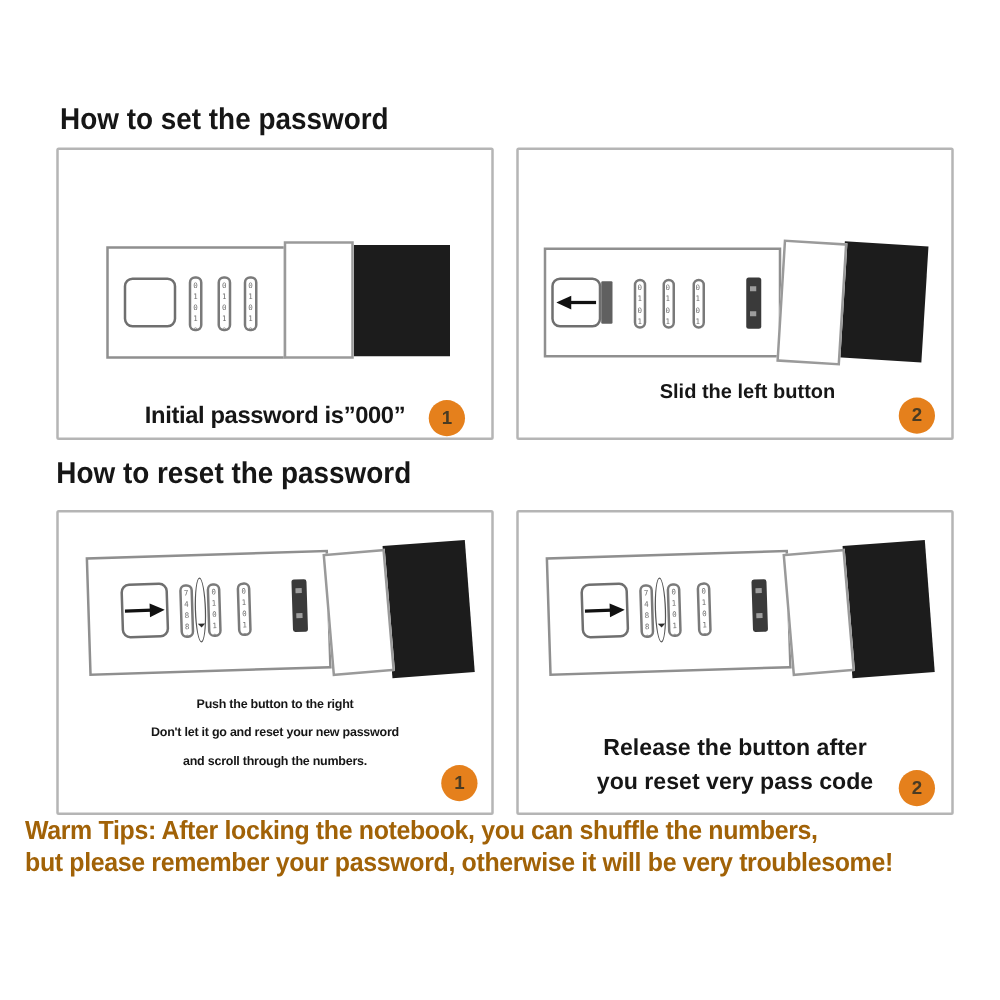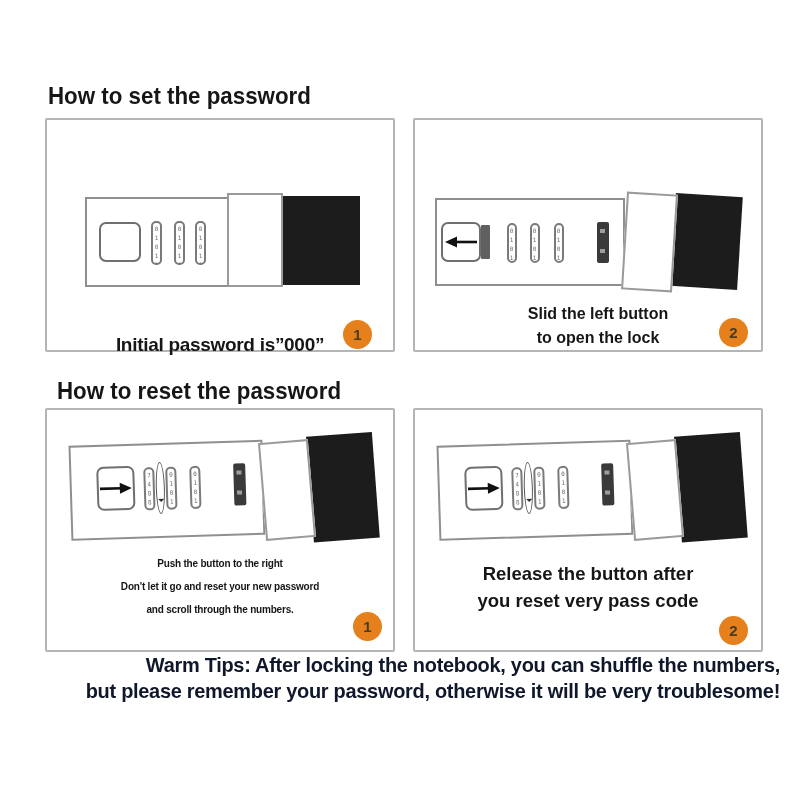--- a/index.html
+++ b/index.html
@@ -21,24 +21,24 @@
     position:absolute;width:350px;background:#fff;border:2px solid #b5b5b5;
     border-radius:2px;box-sizing:border-box;
   }
   .p1{left:45px;top:118px;height:234px;}
   .p2{left:413px;top:118px;height:234px;}
   .p3{left:45px;top:408px;height:244px;}
   .p4{left:413px;top:408px;height:244px;}
 
   
   .cap{position:absolute;left:0;right:0;text-align:center;font-weight:700;color:#161616;z-index:3;}
-  .cap-p1{top:214px;font-size:19px;letter-spacing:-.3px;}
+  .cap-p1{top:202px;font-size:19px;letter-spacing:-.3px;}
   .cap-p2{top:182px;font-size:16px;line-height:24px;padding-left:20px;}
   .cap-p3{top:142px;font-size:10px;line-height:23px;letter-spacing:-.2px;}
-  .cap-p4{top:150px;font-size:18.5px;line-height:27px;}
+  .cap-p4{top:174px;font-size:18.5px;line-height:27px;}
   .badge{
     position:absolute;width:29px;height:29px;border-radius:50%;
     background:#e5801c;color:#4a3b23;font-size:15px;font-weight:700;
     line-height:29px;text-align:center;z-index:2;
   }
   .b1{left:296px;top:200px;}
   .b2{left:304px;top:198px;}
   .b3{left:306px;top:202px;}
   .b4{left:304px;top:206px;}
 
@@ -94,22 +94,22 @@
   .lockC .lbutton{left:27px;top:26px;width:38px;height:44px;}
   .lockC .dial{top:28px;width:11px;height:43px;}
   .lockC .d1{left:74px;} .lockC .d2{left:96px;} .lockC .d3{left:120px;}
   .lockC .scroll-ellipse{left:86px;top:23px;width:9px;height:52px;}
   .lockC .latch{left:164px;top:27px;width:12px;height:42px;}
   .lockC .flap{left:192px;top:6px;width:50px;height:98px;transform:rotate(-3deg);}
   .lockC .black-block{left:240px;top:1px;width:66px;height:106px;transform:rotate(-2.5deg);}
 
   
   .tips{
-    position:absolute;left:0;right:0;top:652px;text-align:right;
-    font-size:21px;font-weight:700;line-height:26px;color:#0f172a;letter-spacing:-.3px;
+    position:absolute;left:0;right:0;top:652px;text-align:left;
+    font-size:21px;font-weight:700;line-height:26px;color:#a16207;letter-spacing:-.3px;
   }
   .tips div{transform:scaleX(.95);transform-origin:center;}
 </style>
 </head>
 <body>
 
 <div class="canvas">
 
   <h2 class="sec-title t1" style="margin:0;"><span>How to set the password</span></h2>
 
@@ -139,26 +139,25 @@
       <div class="slide-strip"></div>
       <div class="dial d1">01010</div>
       <div class="dial d2">01010</div>
       <div class="dial d3">01010</div>
       <div class="latch"></div>
       <div class="flap"></div>
       <div class="black-block"></div>
     </div>
     <div class="cap cap-p2">
       <div>Slid the left button</div>
-      <div>to open the lock</div>
     </div>
     <div class="badge b2">2</div>
   </div>
 
-  <h2 class="sec-title t2" style="margin:12px;"><span>How to reset the password</span></h2>
+  <h2 class="sec-title t2" style="margin:0;"><span>How to reset the password</span></h2>
 
   <div class="panel p3">
     <div class="lock lockC">
       <div class="lbody"></div>
       <div class="lbutton">
         <svg width="32" height="13" viewBox="0 0 32 13">
           <polygon points="32,6.5 20,1 20,12" fill="#111"></polygon>
           <rect x="0" y="5.2" width="22" height="2.6" fill="#111"></rect>
         </svg>
       </div>

